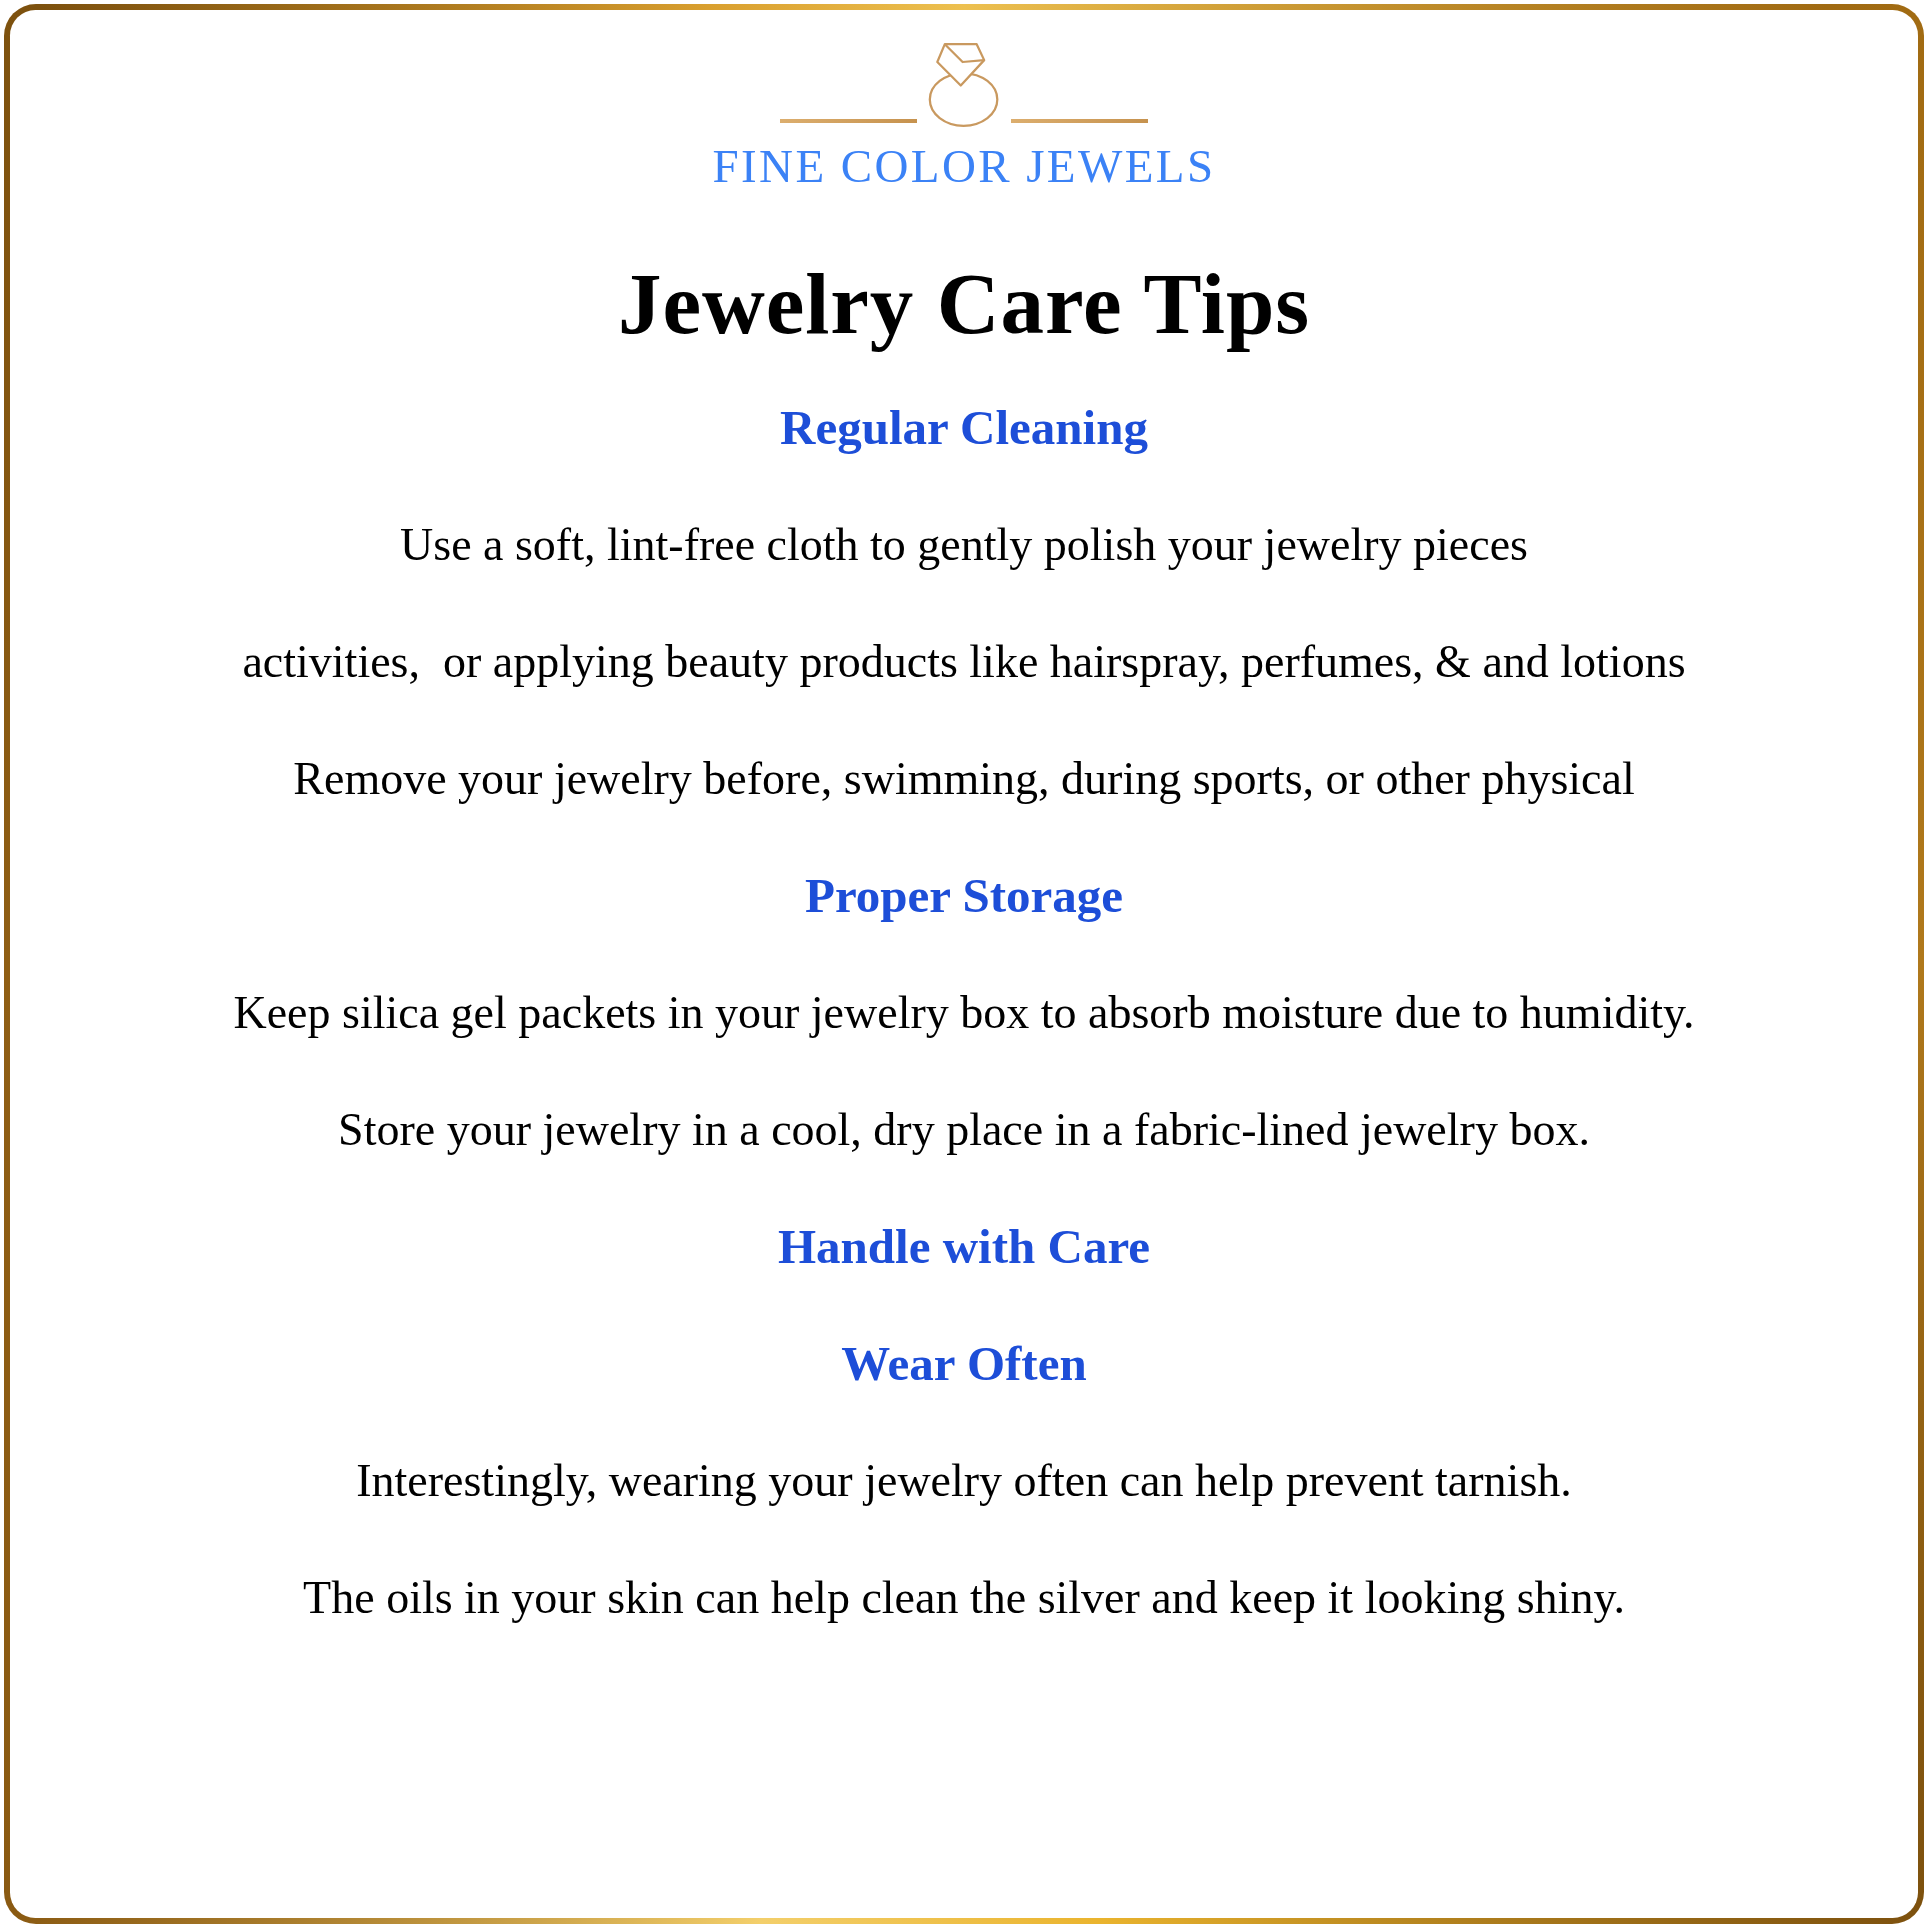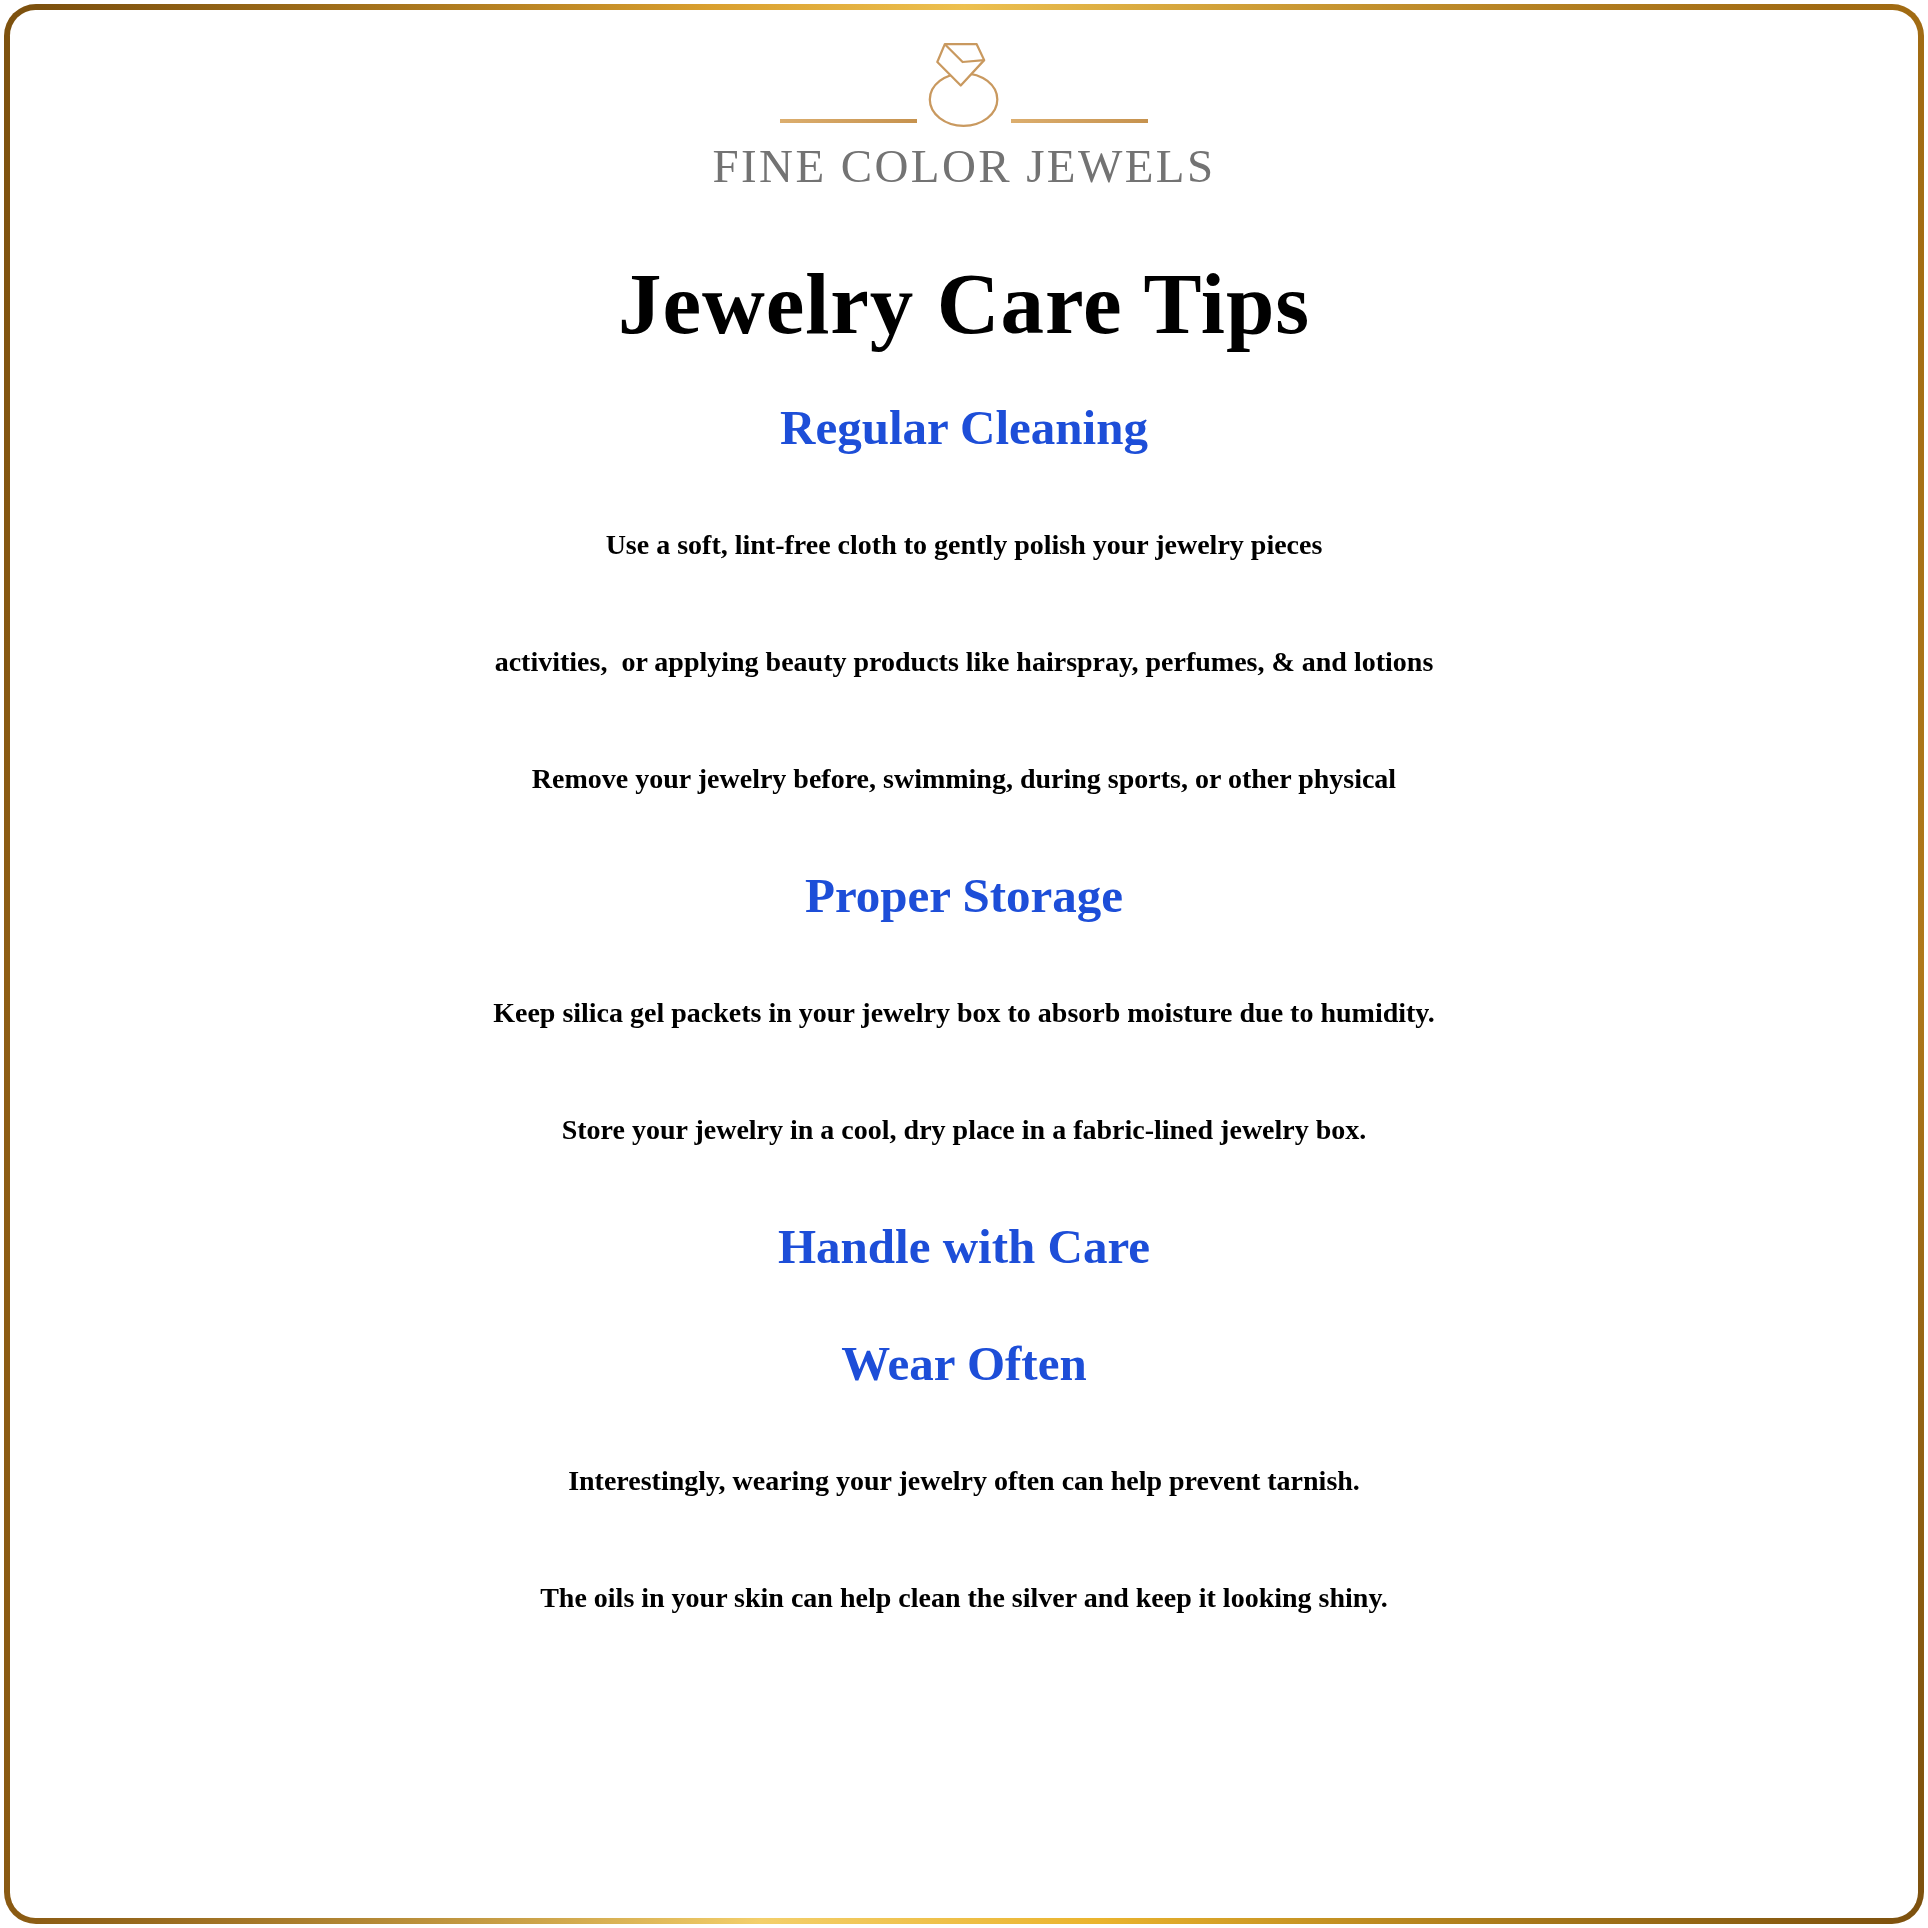--- a/index.html
+++ b/index.html
@@ -60,21 +60,21 @@
   .logo-icon-svg {
     width: 75px;
     height: 85px;
     display: block;
   }
   .brand {
     margin-top: 17px;
     font-size: 47px;
     line-height: 45px;
     letter-spacing: 2.4px;
-    color: #737373;
+    color: #3b82f6;
     white-space: pre;
   }
   h1.page-title {
     margin: 64px 0 5px 0;
     font-size: 87px;
     line-height: 102px;
     font-weight: 700;
     color: #000000;
     letter-spacing: 0.9px;
     white-space: pre;
@@ -84,24 +84,24 @@
   }
   .tip-heading {
     font-size: 49px;
     line-height: 56px;
     margin: 0 0 61px 0;
     font-weight: 700;
     color: #1d4ed8;
     white-space: pre-wrap;
   }
   .tip-line {
-    font-size: 28px;
+    font-size: 46px;
     line-height: 56px;
     margin: 0 0 61px 0;
-    font-weight: 700;
+    font-weight: 400;
     color: #000000;
     white-space: pre-wrap;
   }
 </style>
 </head>
 <body>
 
 <div class="page">
   <div class="gold-frame">
     <div class="inner">

